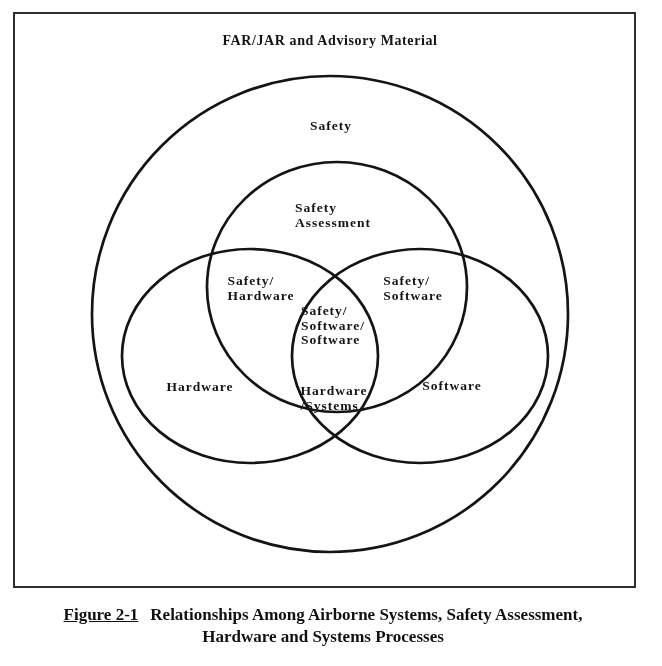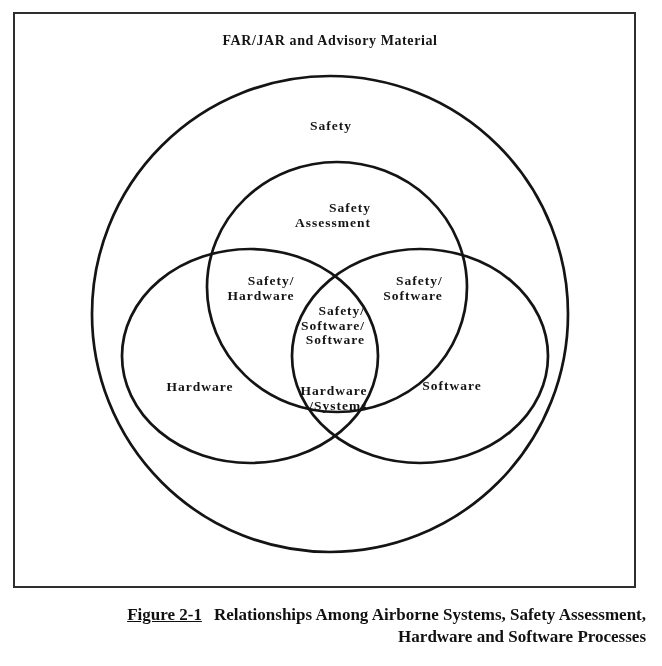--- a/index.html
+++ b/index.html
@@ -31,35 +31,35 @@
     stroke: #2e2e2e;
     stroke-width: 2;
   }
   .lbl {
     position: absolute;
     transform: translate(-50%, -50%);
     font-weight: bold;
     font-size: 13.5px;
     line-height: 14.5px;
     letter-spacing: 1px;
-    text-align: right;
+    text-align: left;
     white-space: nowrap;
     color: #141414;
   }
   .lbl span { display: block; }
   .lbl-outer {
     font-size: 14px;
     letter-spacing: 0.6px;
   }
   .caption {
     position: absolute;
     left: 0;
     top: 604px;
     width: 646px;
-    text-align: right;
+    text-align: center;
     font-weight: bold;
     font-size: 17px;
     line-height: 21.5px;
     color: #111111;
   }
   .caption .fig-num {
     text-decoration: underline;
     margin-right: 12px;
   }
 </style>
@@ -107,16 +107,16 @@
 
   <div class="lbl" style="left:334px; top:398px;">
     <span>Hardware</span>
     <span>/Systems</span>
   </div>
 
   <div class="caption">
     <div>
       <span class="fig-num">Figure 2-1</span><span>Relationships Among Airborne Systems, Safety Assessment,</span>
     </div>
-    <div>Hardware and Software Processes</div>
+    <div>Hardware and Systems Processes</div>
   </div>
 
 </div>
 
 </body></html>

